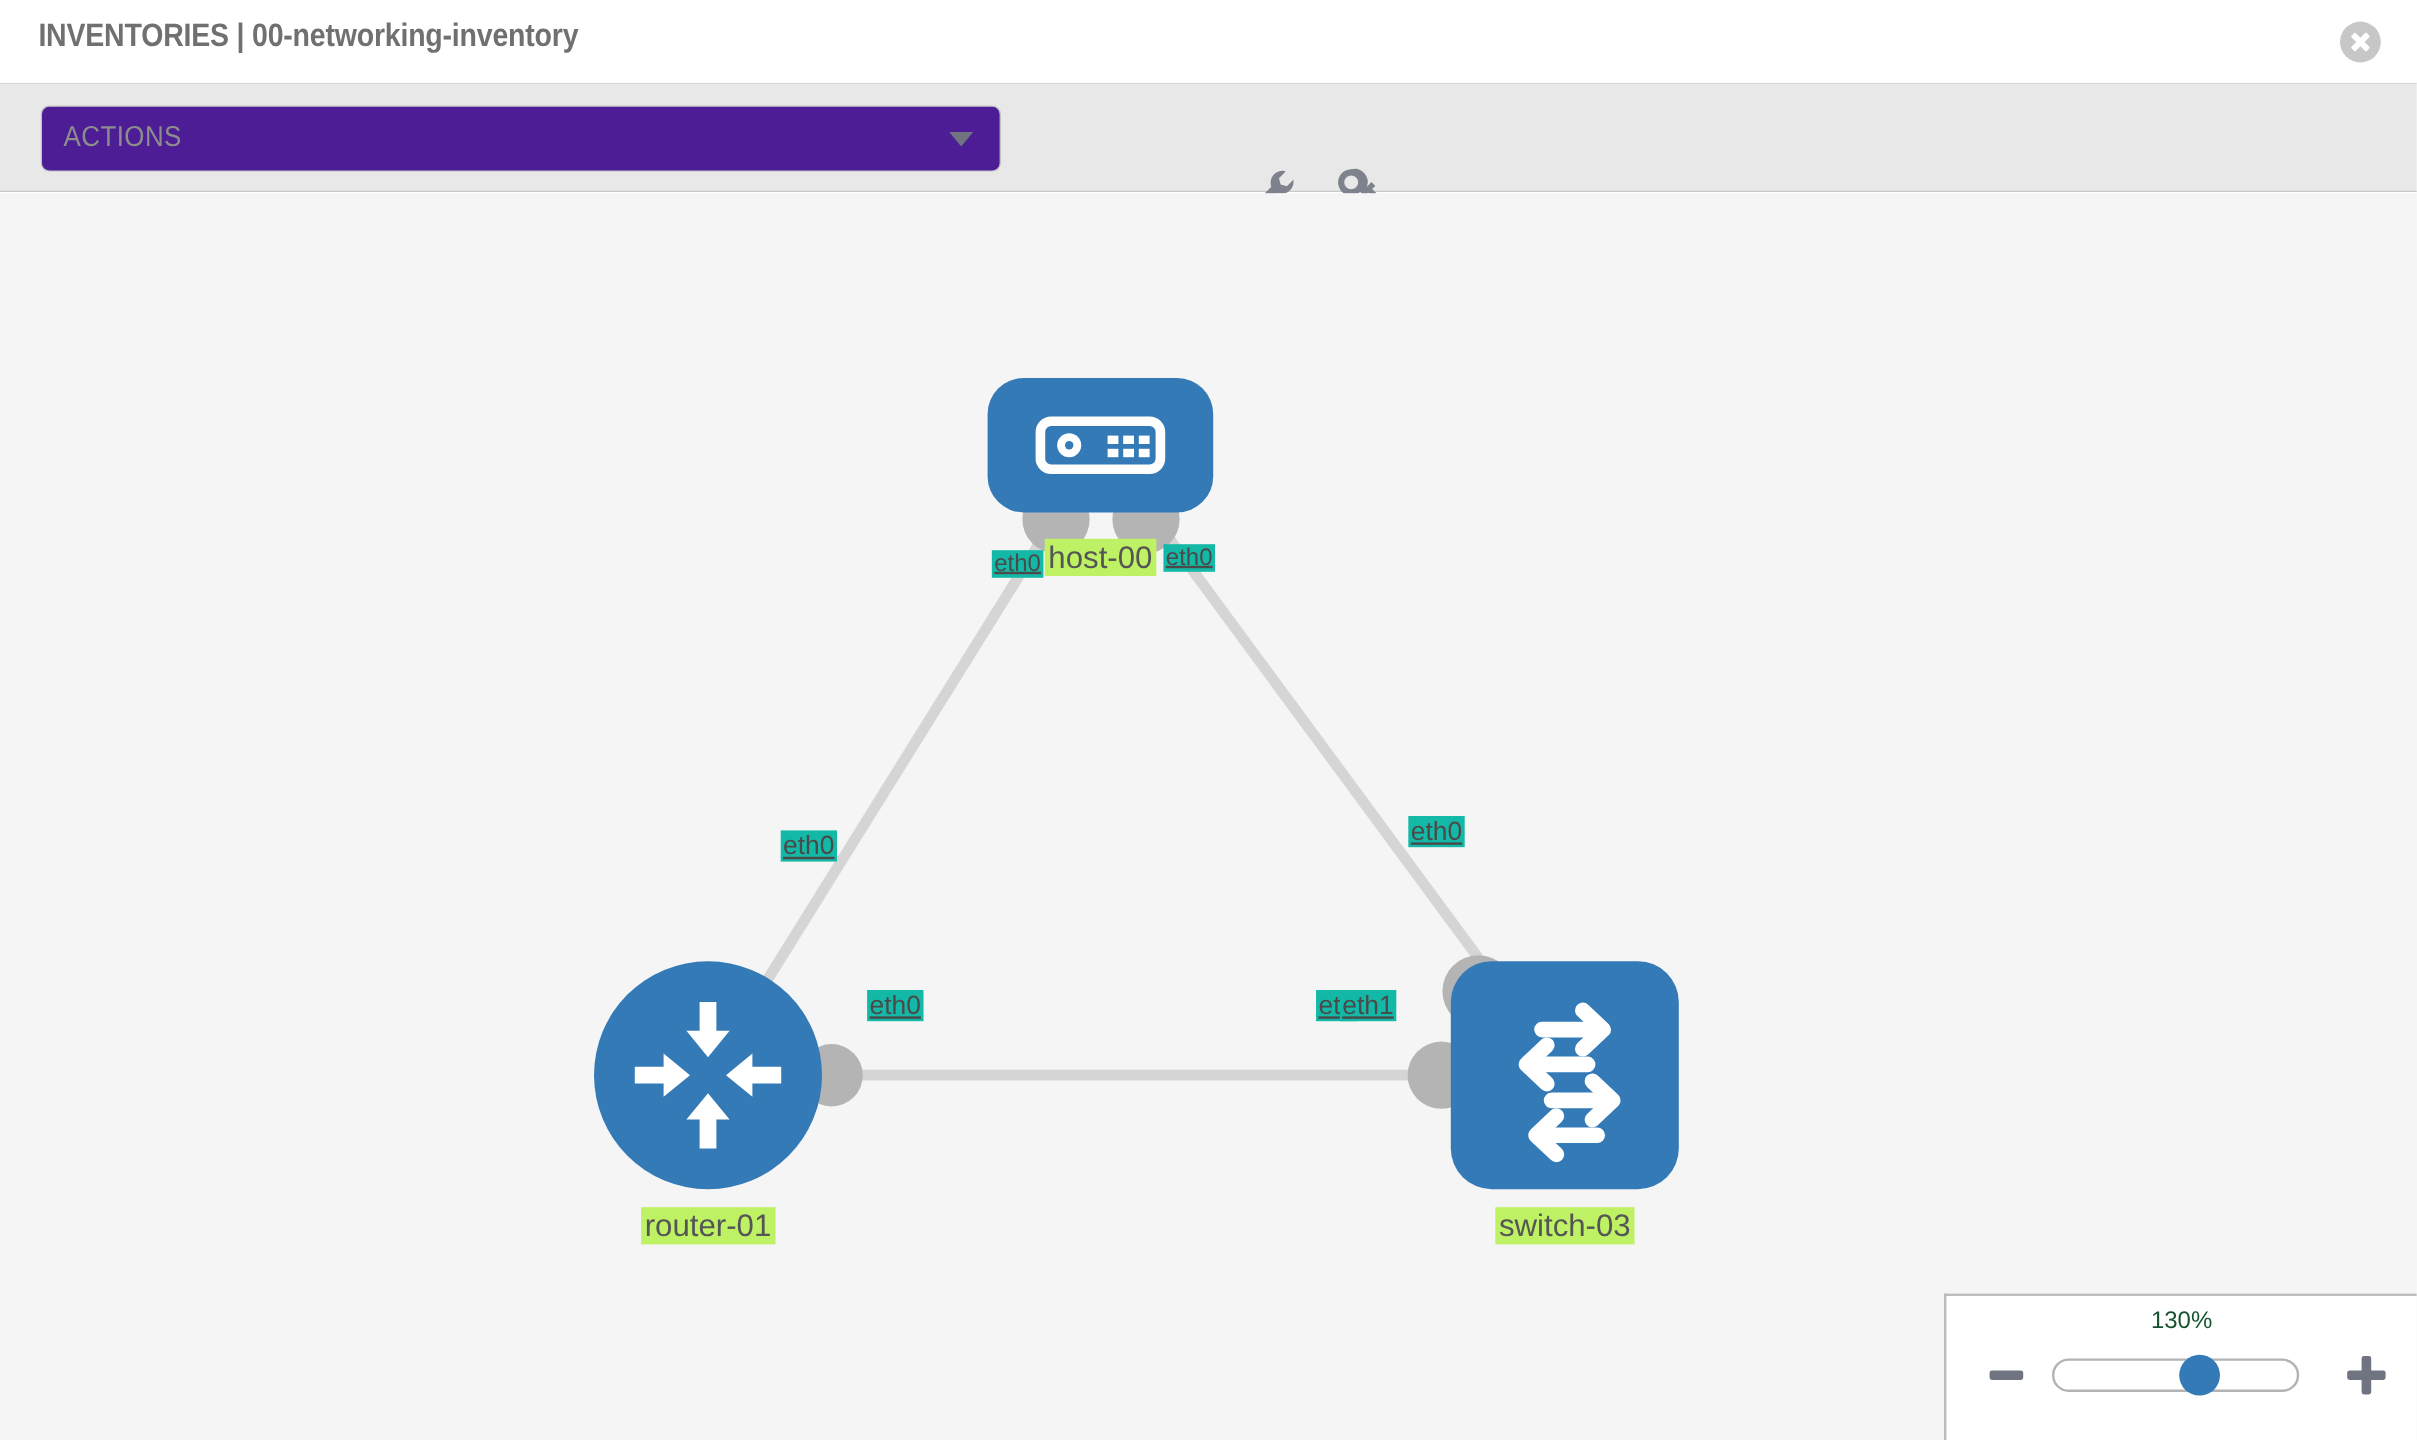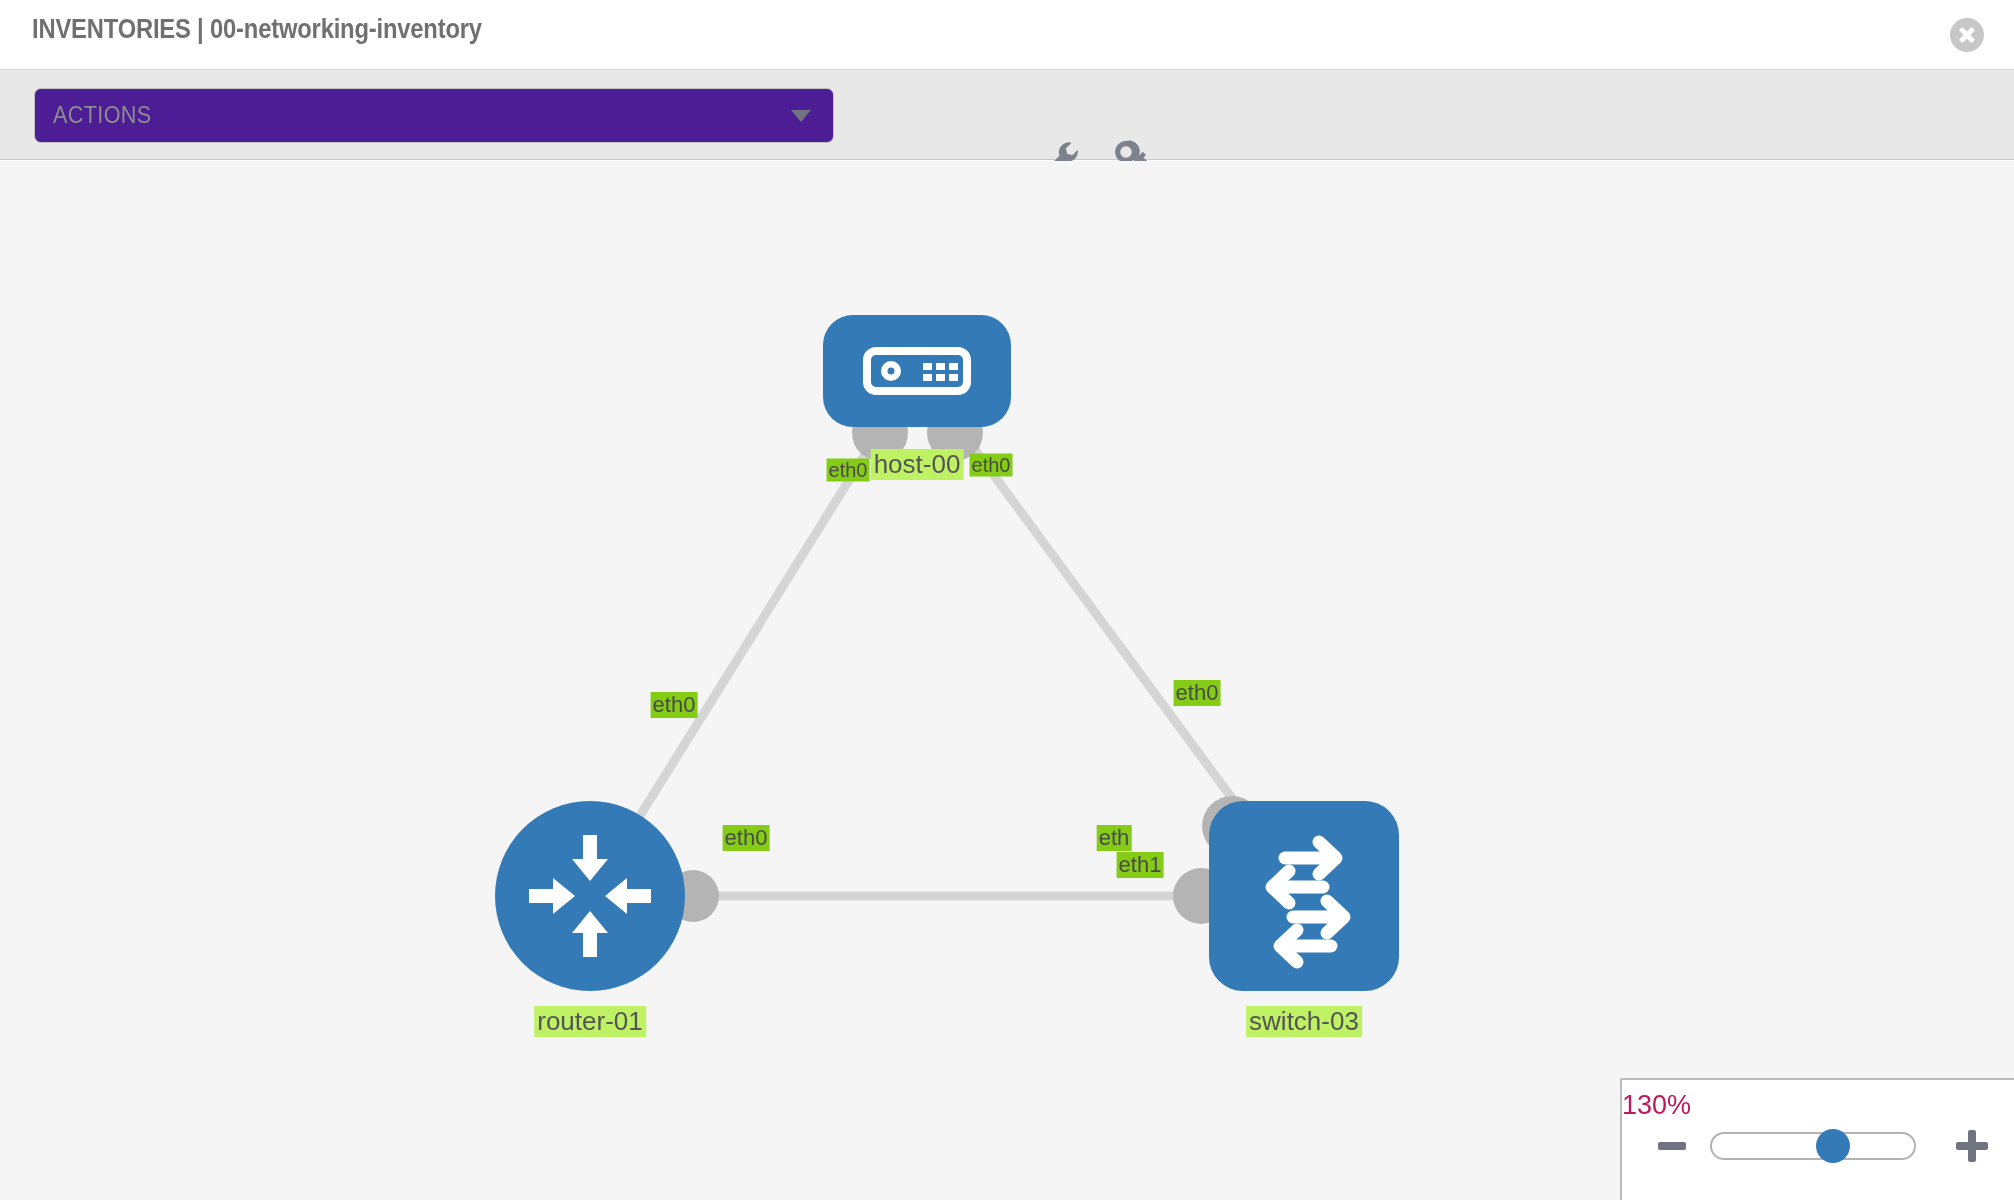--- a/index.html
+++ b/index.html
@@ -138,40 +138,42 @@
     font-size:26px;color:#555555;
     background:#bef264;
     white-space:nowrap;
     padding:0 3px;
     transform:translateX(-50%);
     pointer-events:none;
   }
   .edge-label{
     position:absolute;
     font-size:22px;color:#4a4a4a;
-    background:#84cc16;
+    background:#14b8a6;
     white-space:nowrap;
     padding:0 2px;
     transform:translate(-50%,-50%);
     pointer-events:none;
+    text-decoration:underline;
   }
   .edge-label.sm{font-size:20px;}
 
   
   .zoom-panel{
     position:absolute;left:1620px;top:1078px;
     width:394px;height:122px;
     background:#ffffff;
     border-top:2px solid #bcbcbc;
     border-left:2px solid #bcbcbc;
     box-sizing:border-box;
   }
   .zoom-value{
     position:absolute;left:0;right:0;top:10px;
-    font-size:27px;color:#be185d;
+    text-align:center;
+    font-size:20px;color:#14532d;
   }
   .zoom-minus{
     position:absolute;left:36px;top:62px;
     width:28px;height:8px;border-radius:2px;background:#6f7480;
     cursor:pointer;
   }
   .zoom-plus{
     position:absolute;right:26px;top:50px;
     width:32px;height:32px;cursor:pointer;
   }
@@ -296,21 +298,21 @@
     </svg>
   </div>
   <div class="node-label" style="left:1304px;top:845px;">switch-03</div>
 
   <div class="edge-label sm" style="left:848px;top:309px;">eth0</div>
   <div class="edge-label sm" style="left:991px;top:304px;">eth0</div>
   <div class="edge-label" style="left:674px;top:544px;">eth0</div>
   <div class="edge-label" style="left:1197px;top:532px;">eth0</div>
   <div class="edge-label" style="left:746px;top:677px;">eth0</div>
   <div class="edge-label" style="left:1114px;top:677px;">eth</div>
-  <div class="edge-label" style="left:1140px;top:677px;margin-top:27px;">eth1</div>
+  <div class="edge-label" style="left:1140px;top:677px;">eth1</div>
 
 </div>
 
 <div class="zoom-panel">
   <div class="zoom-value">130%</div>
   <div class="zoom-minus"></div>
   <div class="zoom-track">
     <div class="zoom-thumb" style="left: 60%;"></div>
   </div>
   <div class="zoom-plus"></div>

